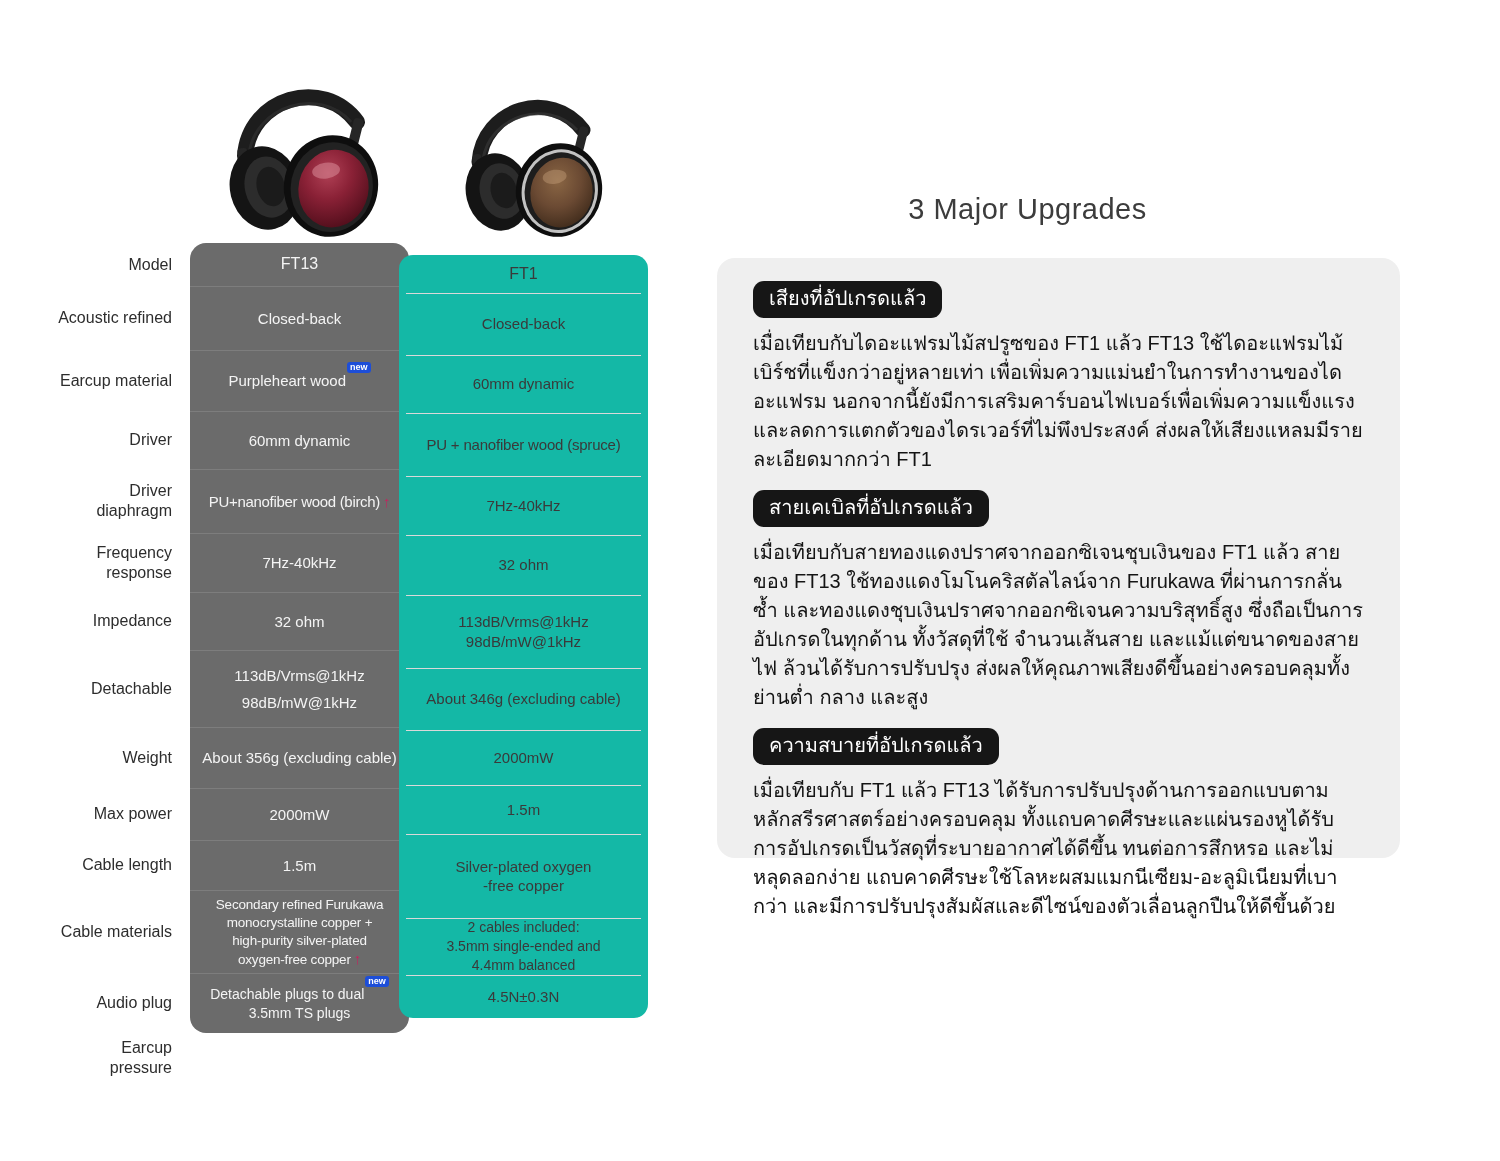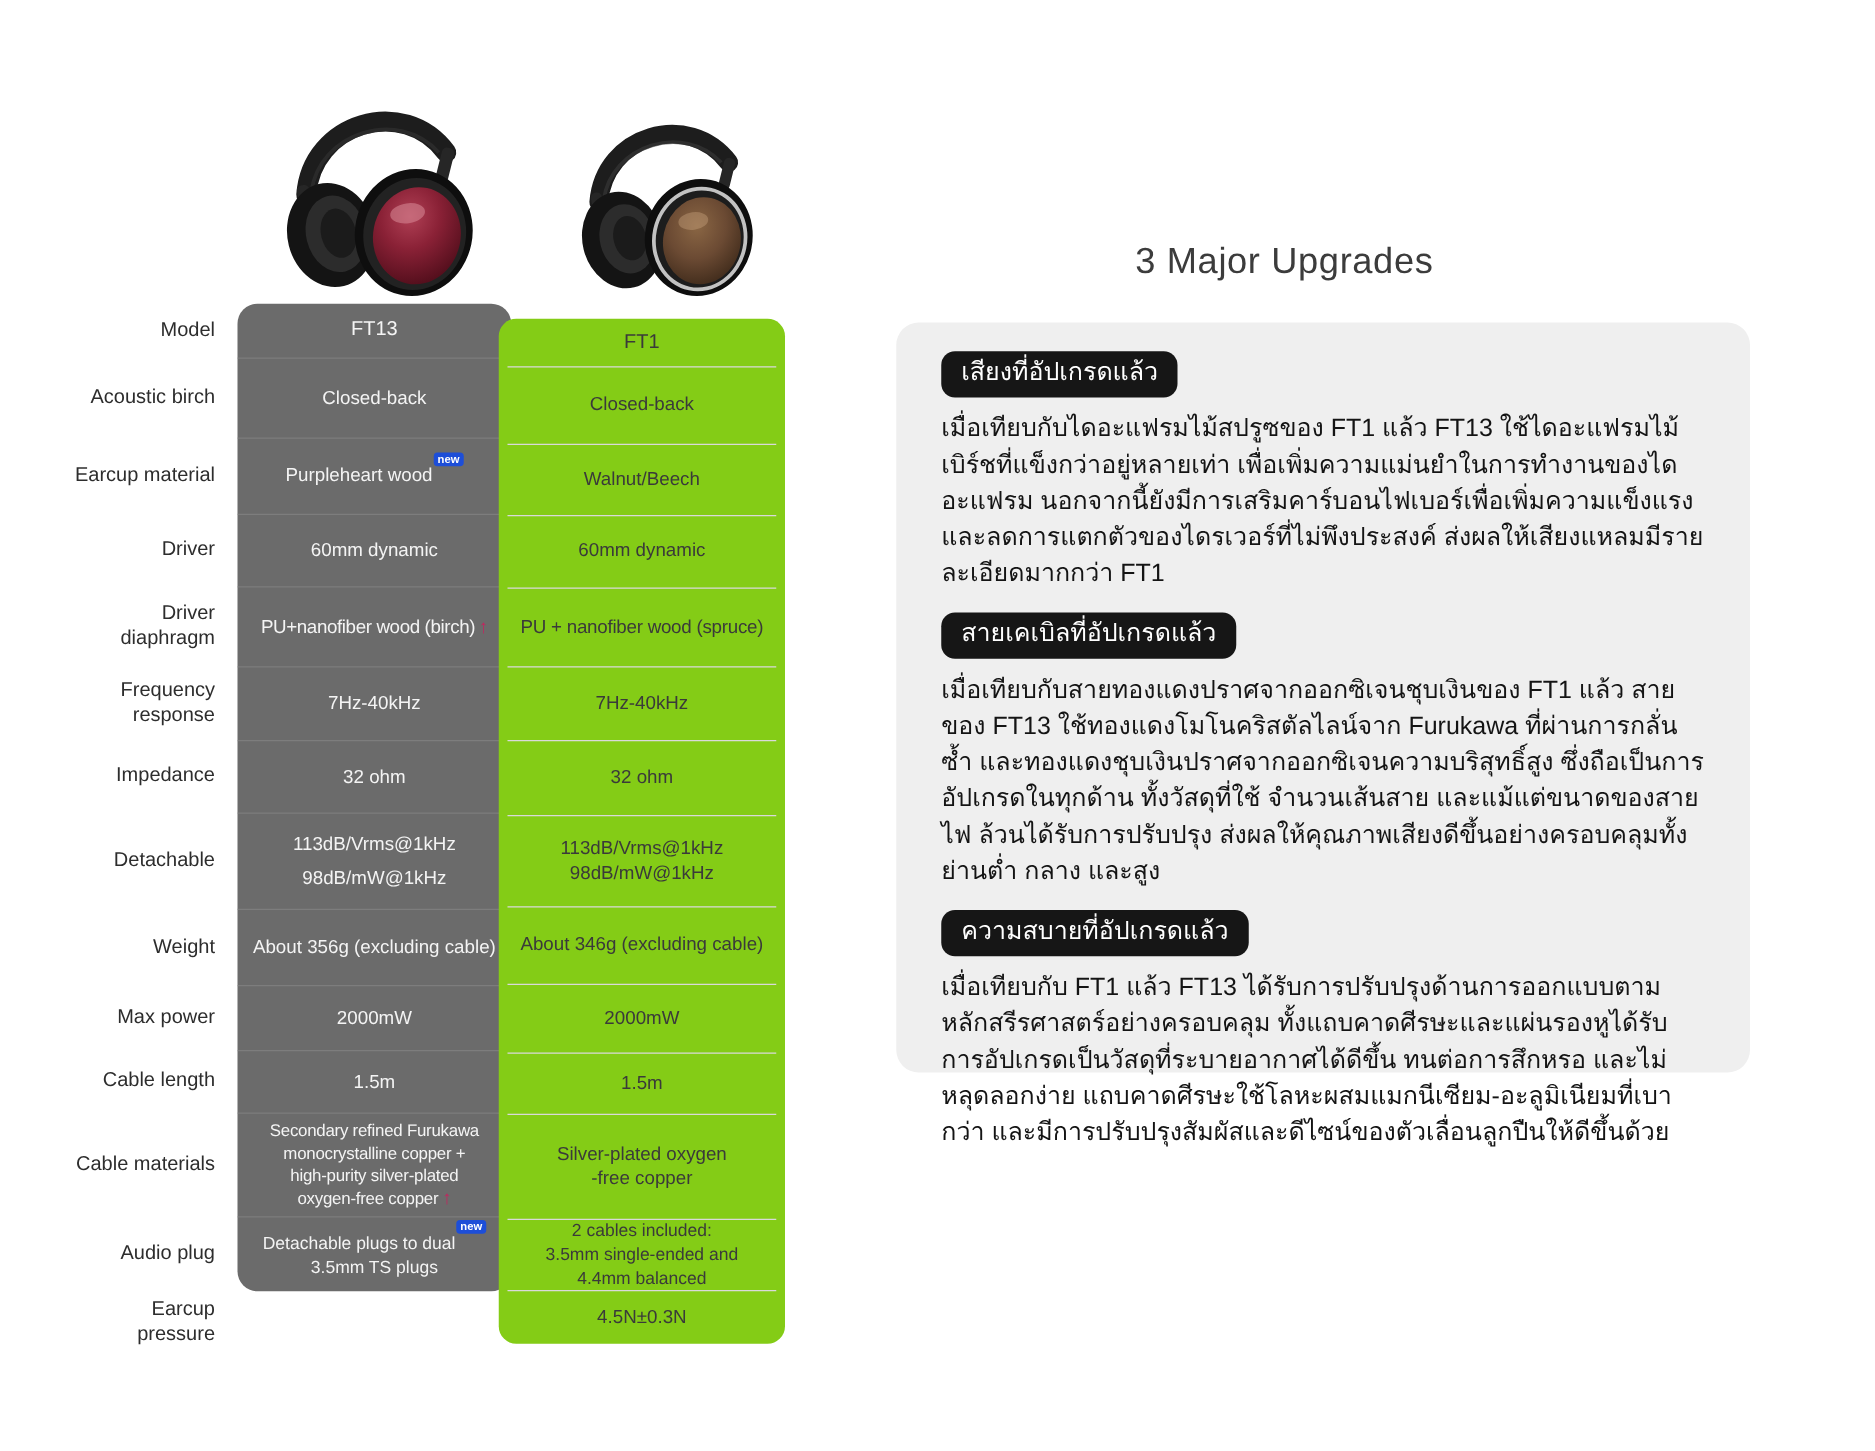--- a/index.html
+++ b/index.html
@@ -25,21 +25,21 @@
     font-size:16px;color:#2d2d2d;line-height:1.25;display:block;
   }
   .ft13-col{
     left:178px;top:243px;width:219px;background:#6b6b6b;border-radius:16px;
     overflow:hidden;color:#f4f4f4;margin-left:12px;
   }
   .ft13-col .row{font-size:15px;line-height:1.3;padding:0 6px;}
   .ft13-col .row + .row{border-top:1px solid #7d7d7d;}
   .ft13-col .hdr{font-size:16px;}
   .ft1-col{
-    left:399px;top:255px;width:229px;background:#84cc16;border-radius:14px;
+    left:399px;top:255px;width:249px;background:#14b8a6;border-radius:14px;
     overflow:hidden;color:#3a3a3a;
   }
   .ft1-col .row{font-size:15px;line-height:1.3;padding:0 6px;}
   .ft1-col .row + .row::before{
     content:"";position:absolute;left:7px;right:7px;top:0;height:1px;background:#d9d9d9;
   }
   .ft1-col .hdr{font-size:16px;}
 
   .cell-line{display:block;}
   .tight{line-height:18px;font-size:13.5px;letter-spacing:-0.2px;}
@@ -126,21 +126,21 @@
     <ellipse cx="119" cy="110" rx="31" ry="35" fill="url(#wood1)"></ellipse>
     <ellipse cx="109" cy="96" rx="12" ry="7" fill="#caa67f" opacity="0.4" transform="rotate(-20 109 96)"></ellipse>
   </g>
 </svg>
 
 <div class="col labels-col">
   <div class="row" style="height:43px">
       <span>Model</span>
     </div>
   <div class="row" style="height:64px">
-      <span>Acoustic birch</span>
+      <span>Acoustic refined</span>
     </div>
   <div class="row" style="height:61px">
       <span>Earcup material</span>
     </div>
   <div class="row" style="height:58px">
       <span>Driver</span>
     </div>
   <div class="row" style="height:64px">
       <span>Driver diaphragm</span>
     </div>
@@ -220,23 +220,20 @@
   </div>
 </div>
 
 <div class="col ft1-col">
   <div class="row hdr" style="height:38px">
       <span>FT1</span>
     </div>
   <div class="row" style="height:62px">
       <span>Closed-back</span>
     </div>
-  <div class="row" style="height:57px">
-      <span>Walnut/Beech</span>
-    </div>
   <div class="row" style="height:58px">
       <span>60mm dynamic</span>
     </div>
   <div class="row smallfit" style="height:63px">
       <span style="letter-spacing:-0.2px">PU + nanofiber wood (spruce)</span>
     </div>
   <div class="row" style="height:59px">
       <span>7Hz-40kHz</span>
     </div>
   <div class="row" style="height:60px">

